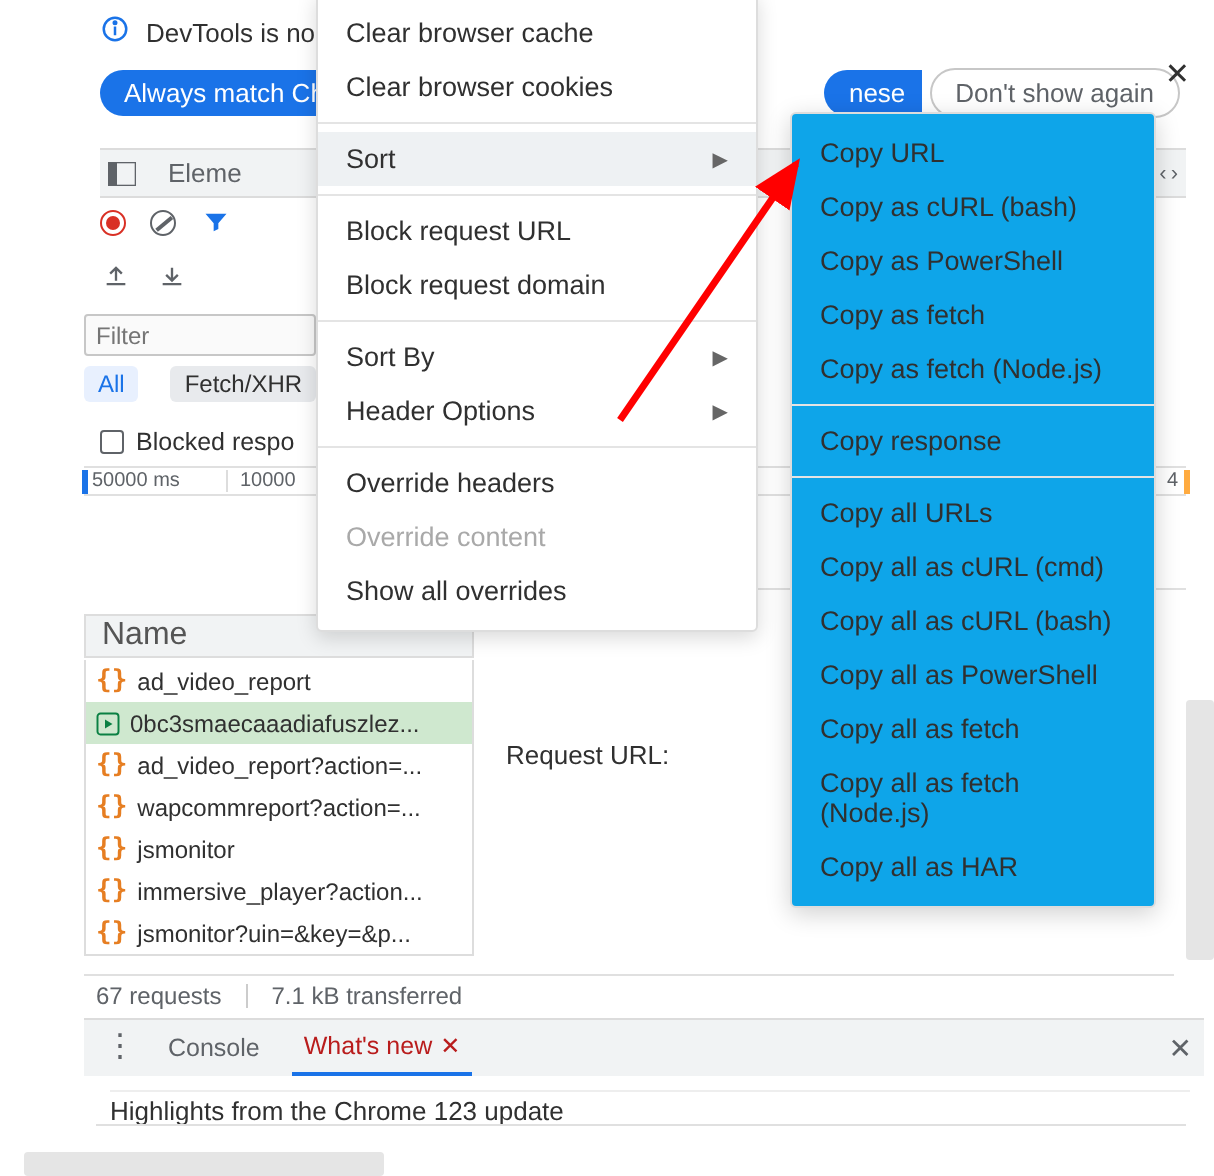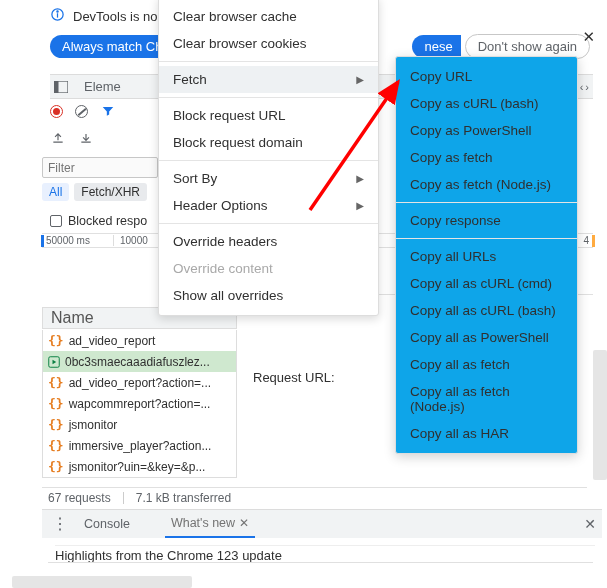--- a/index.html
+++ b/index.html
@@ -22,21 +22,21 @@
   .toolbar { position: absolute; top: 103px; left: 50px; display: flex; align-items: center; gap: 12px; }
   .ico { width: 16px; height: 16px; display: inline-flex; align-items: center; justify-content: center; color: #5f6368; cursor: pointer; }
   .ico.red { color: #d93025; }
   .ico.blue { color: #1a73e8; }
   .ico.circle { border: 1.6px solid currentColor; border-radius: 50%; width: 13px; height: 13px; position: relative; }
   .ico.circle.filled::after { content: ""; width: 7px; height: 7px; background: currentColor; border-radius: 50%; display: block; }
   .ico.ban { border: 1.6px solid currentColor; border-radius: 50%; width: 13px; height: 13px; position: relative; }
   .ico.ban::after { content: ""; position: absolute; left: 1px; top: 5px; width: 10px; height: 1.6px; background: currentColor; transform: rotate(-40deg); }
   .ico.funnel svg, .ico.arrow-up svg, .ico.arrow-dn svg { width: 14px; height: 14px; }
   .filter-input { position: absolute; top: 157px; left: 42px; width: 116px; height: 21px; border: 1px solid #c7c7c7; border-radius: 2px; font-size: 12px; padding: 0 5px; color: #9e9e9e; background: #fafafa; }
-  .filter-row { position: absolute; top: 183px; left: 42px; display: flex; align-items: center; gap: 5px; }
+  .filter-row { position: absolute; top: 183px; left: 42px; display: flex; align-items: center; gap: 16px; }
   .pill { background: #e8eaed; border-radius: 3px; padding: 2px 7px; font-size: 12px; }
   .pill.active { background: #e8f0fe; color: #1a73e8; }
   .resp-row { position: absolute; top: 214px; left: 50px; display: flex; align-items: center; gap: 6px; }
   .cb { width: 12px; height: 12px; border: 1.4px solid #5f6368; border-radius: 2px; }
   .timeline { position: absolute; top: 233px; left: 42px; width: 551px; border-top: 1px solid #e0e0e0; border-bottom: 1px solid #e0e0e0; height: 15px; display: flex; align-items: center; font-size: 10px; color: #5f6368; }
   .timeline .tick-first { width: 72px; padding-left: 4px; border-right: 1px solid #ddd; }
   .timeline .tick-second { padding-left: 6px; }
   .timeline .spacer2 { flex: 1; }
   .timeline .tick-last { padding-right: 4px; }
   .tl-bar { position: absolute; top: 235px; left: 41px; width: 3px; height: 12px; background: #1a73e8; }
@@ -45,21 +45,21 @@
   .name-hdr { position: absolute; top: 307px; left: 42px; width: 195px; background: #f1f3f4; border: 1px solid #ddd; height: 22px; display: flex; align-items: center; padding-left: 8px; font-size: 16px; color: #555; }
   .req-list { position: absolute; top: 330px; left: 42px; width: 195px; border: 1px solid #ddd; border-top: none; }
   .req-row { display: flex; align-items: center; height: 21px; padding: 0 5px; font-size: 12px; gap: 5px; overflow: hidden; white-space: nowrap; }
   .req-row.sel { background: #cfe8cf; }
   .req-row .braces { font-family: monospace; font-size: 13px; font-weight: bold; }
   .braces.orange { color: #e67e22; }
   .req-row .playdoc { width: 12px; height: 12px; }
   .stats-row { position: absolute; top: 487px; left: 42px; width: 545px; height: 20px; border-top: 1px solid #e0e0e0; display: flex; align-items: center; gap: 12px; padding-left: 6px; font-size: 12px; color: #5f6368; }
   .drawer { position: absolute; top: 509px; left: 42px; width: 560px; height: 29px; border-top: 1px solid #dcdcdc; background: #f1f3f4; display: flex; align-items: center; gap: 10px; padding-left: 10px; font-size: 12.5px; }
   .drawer .tab2 { color: #5f6368; padding: 0 6px; height: 100%; display: flex; align-items: center; gap: 4px; }
-  .drawer .tab2.active { color: #737373; border-bottom: 2px solid #1a73e8; margin-left: 19px; }
+  .drawer .tab2.active { color: #b91c1c; border-bottom: 2px solid #1a73e8; }
   .drawer .dots { font-size: 16px; line-height: 0; color: #5f6368; }
   .drawer-close { position: absolute; right: 6px; font-size: 14px; color: #5f6368; }
   .highlight { position: absolute; top: 545px; left: 55px; font-size: 13px; color: #303030; border-top: 1px solid #eee; width: 540px; padding-top: 2px; }
   .hl-under { position: absolute; top: 562px; left: 48px; width: 545px; height: 1px; background: #e0e0e0; }
   .req-url { position: absolute; top: 370px; left: 253px; font-size: 13px; color: #303030; }
   .ctx-menu { position: absolute; top: -4px; left: 158px; width: 221px; background: #fff; border: 1px solid #ddd; border-radius: 3px; box-shadow: 0 3px 10px rgba(0,0,0,.15); padding: 6px 0; z-index: 10; }
   .sub-menu { position: absolute; top: 56px; left: 395px; width: 183px; background: #0ea5e9; border: 1px solid #ddd; border-radius: 3px; box-shadow: 0 3px 12px rgba(0,0,0,.18); padding: 6px 0; z-index: 11; }
   .mi { display: flex; align-items: center; justify-content: space-between; padding: 6px 14px; font-size: 13.5px; color: #303030; cursor: pointer; }
   .mi.hi { background: #eef1f3; }
   .mi.dis { color: #a9a9a9; cursor: default; }
@@ -207,21 +207,21 @@
 
 <div class="ctx-menu">
   <div class="mi">
       <span>Clear browser cache</span>
     </div>
   <div class="mi">
       <span>Clear browser cookies</span>
     </div>
   <div class="sep"></div>
   <div class="mi hi">
-      <span>Fetch</span>
+      <span>Sort</span>
       <span class="arr">▶</span>
     </div>
   <div class="sep"></div>
   <div class="mi">
       <span>Block request URL</span>
     </div>
   <div class="mi">
       <span>Block request domain</span>
     </div>
   <div class="sep"></div>

